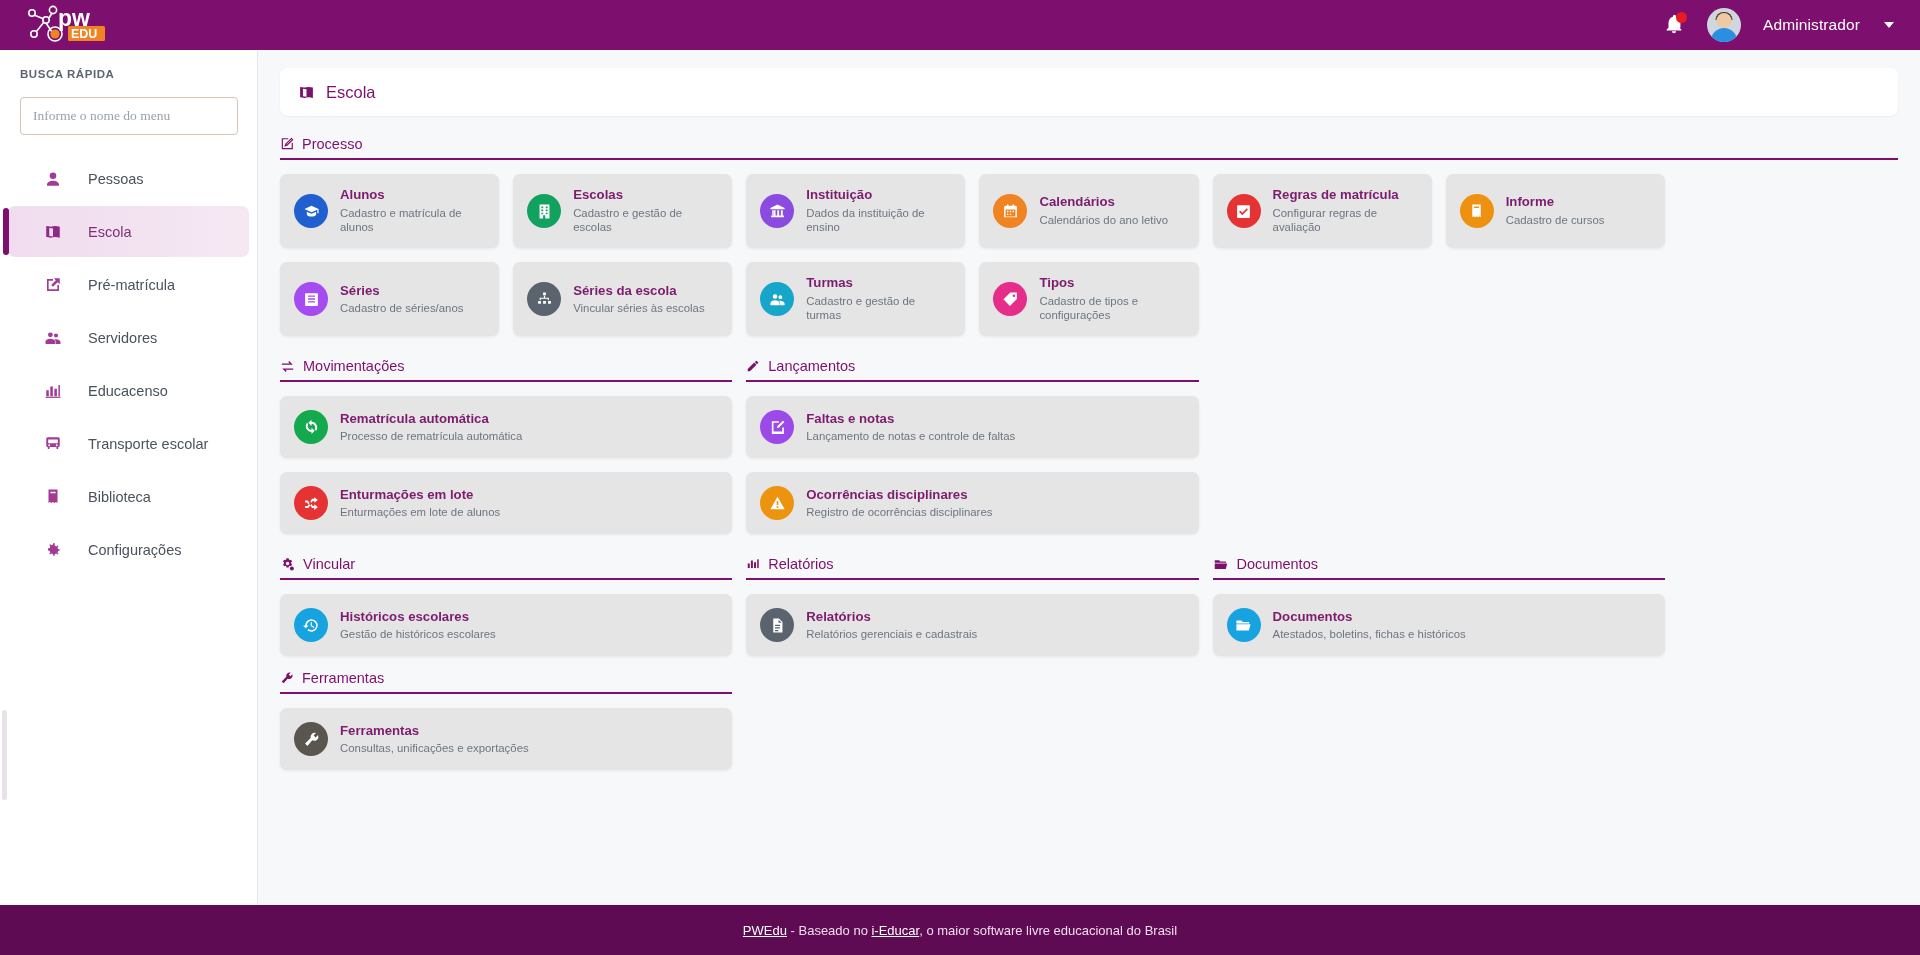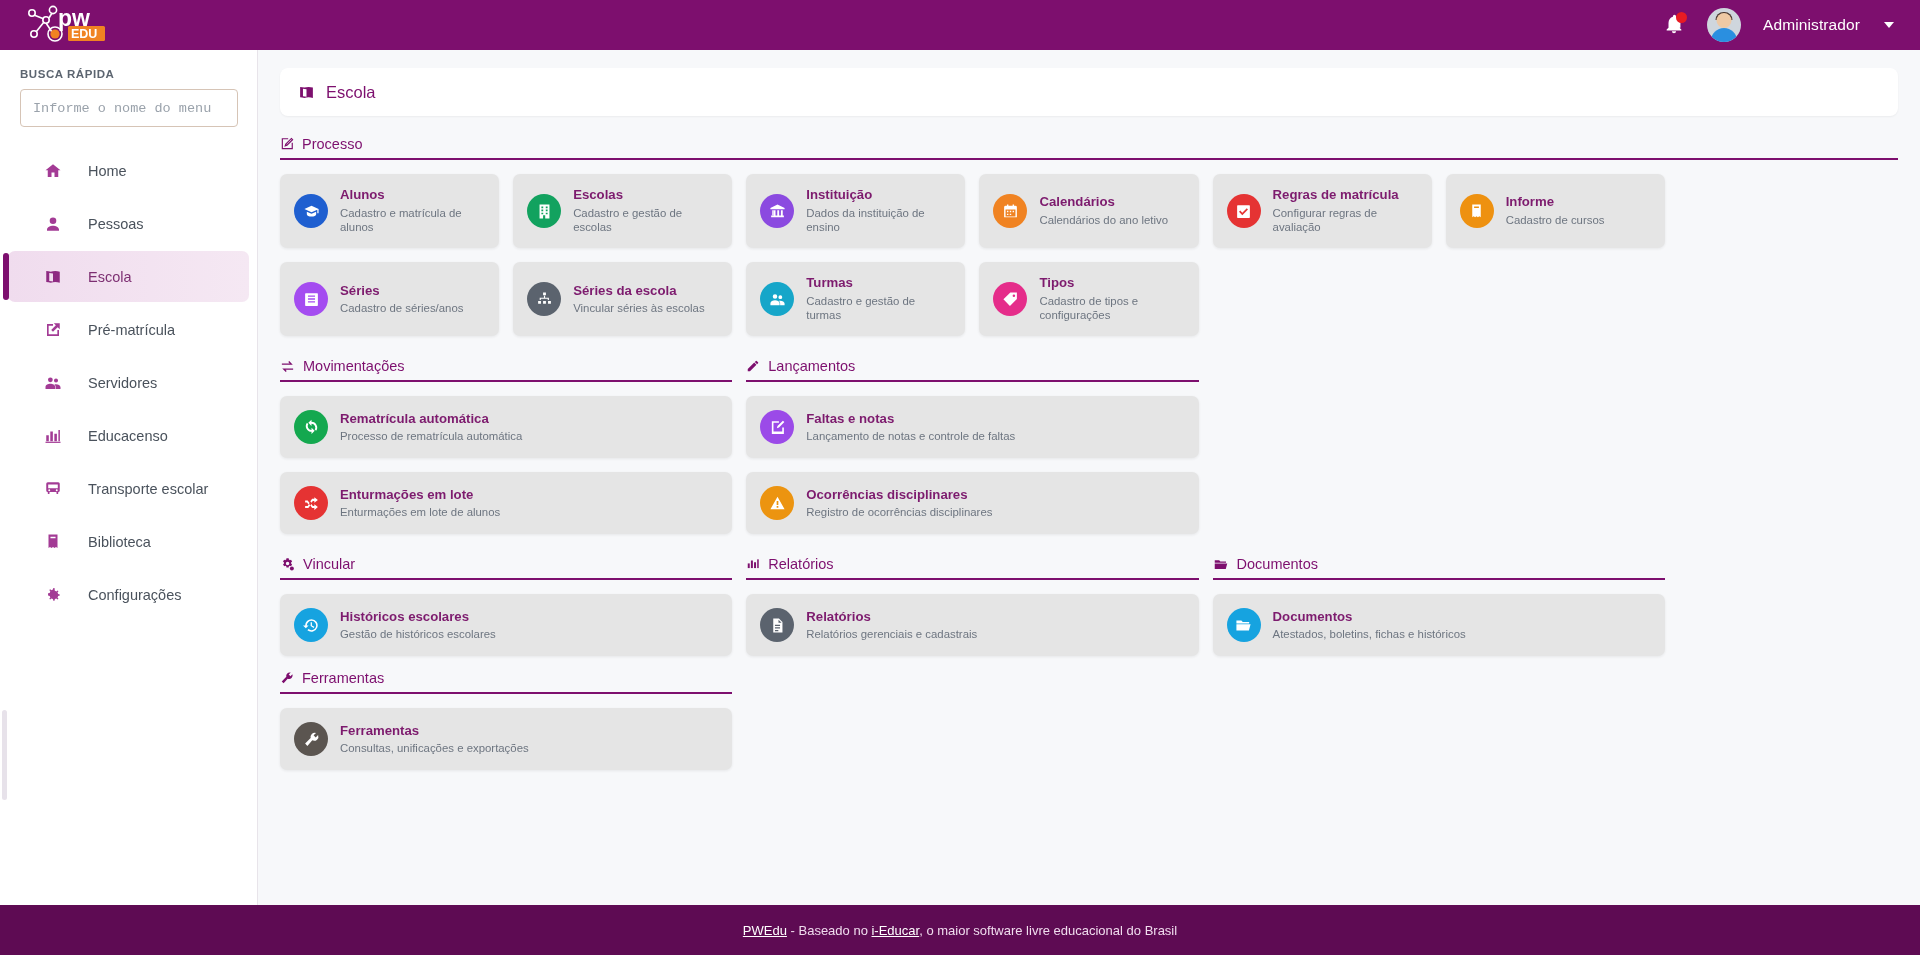--- a/index.html
+++ b/index.html
@@ -64,28 +64,28 @@
   .sidebar {
     position: absolute; top: 50px; left: 0;
     width: 258px; height: 905px;
     background: #ffffff;
     border-right: 1px solid #e8e4ea;
     overflow: hidden;
   }
   .quick-search { padding: 18px 20px 6px 20px; }
   .qs-label {
     font-size: 11.5px; letter-spacing: .55px;
-    color: #5c6570; font-weight: 600; margin-bottom: 9px;
+    color: #5c6570; font-weight: 600; margin-bottom: 17px;
   }
   .qs-input {
     width: 218px; height: 38px;
     border: 1px solid #d6c4b6; border-radius: 4px;
     padding: 0 12px; font-size: 13.5px;
     color: #14532d; background: #fff;
-    font-family: Liberation Mono, monospace;
+    font-family: Liberation Serif, serif;
     outline: none;
   }
   .qs-input::placeholder { color: #9aa2ab; }
 
   .nav { margin-top: 12px; }
   .nav-item {
     position: relative;
     display: flex; align-items: center;
     height: 51px; margin: 0 8px 2px 8px;
     padding-left: 36px; border-radius: 7px;
@@ -235,28 +235,20 @@
 
 <div class="sidebar">
   <div class="quick-search">
     <div class="qs-label">BUSCA RÁPIDA</div>
     <input class="qs-input" type="text" placeholder="Informe o nome do menu" style="">
   </div>
   <div class="nav" id="nav-root">
       <div class="nav-item">
         <span class="ni-icon">
           <svg width="18" height="18" viewBox="0 0 24 24" fill="currentColor">
-            <path d="M12 3L2 11h3v9h5v-6h4v6h5v-9h3z"></path>
-          </svg>
-        </span>
-        <span class="ni-label">Home</span>
-      </div>
-      <div class="nav-item">
-        <span class="ni-icon">
-          <svg width="18" height="18" viewBox="0 0 24 24" fill="currentColor">
             <path d="M12 12a4.4 4.4 0 1 0 0-8.8A4.4 4.4 0 0 0 12 12zm0 2.2c-3.4 0-8 1.7-8 5.1V21h16v-1.7c0-3.4-4.6-5.1-8-5.1z"></path>
           </svg>
         </span>
         <span class="ni-label">Pessoas</span>
       </div>
       <div class="nav-item active">
         <span class="ni-icon">
           <svg width="18" height="18" viewBox="0 0 24 24" fill="currentColor">
             <path d="M21 5c-1.9-.6-4-.9-6-.9-2 0-4.1.3-6 .9-1.9-.6-4-.9-6-.9v14.6c1.9 0 4 .3 6 .9 1.9-.6 4-.9 6-.9s4.1.3 6 .9V5zm-9 13.1c-1.6-.5-3.3-.8-5-.8V6.6c1.7 0 3.4.3 5 .8v10.7z"></path>
           </svg>

